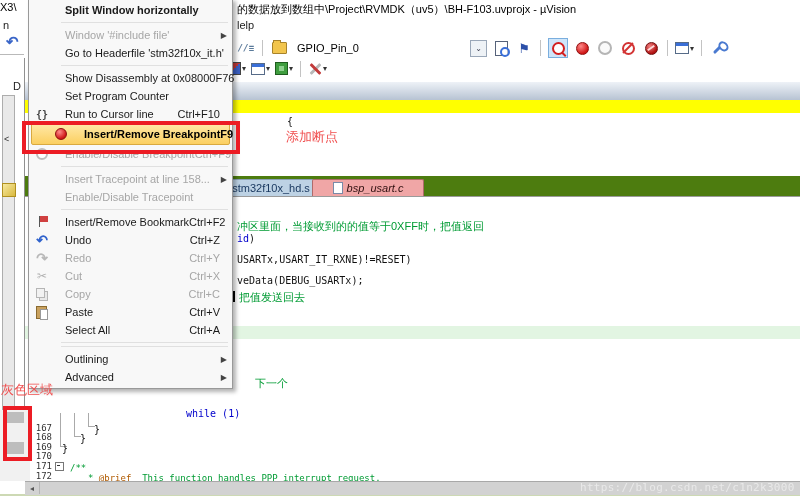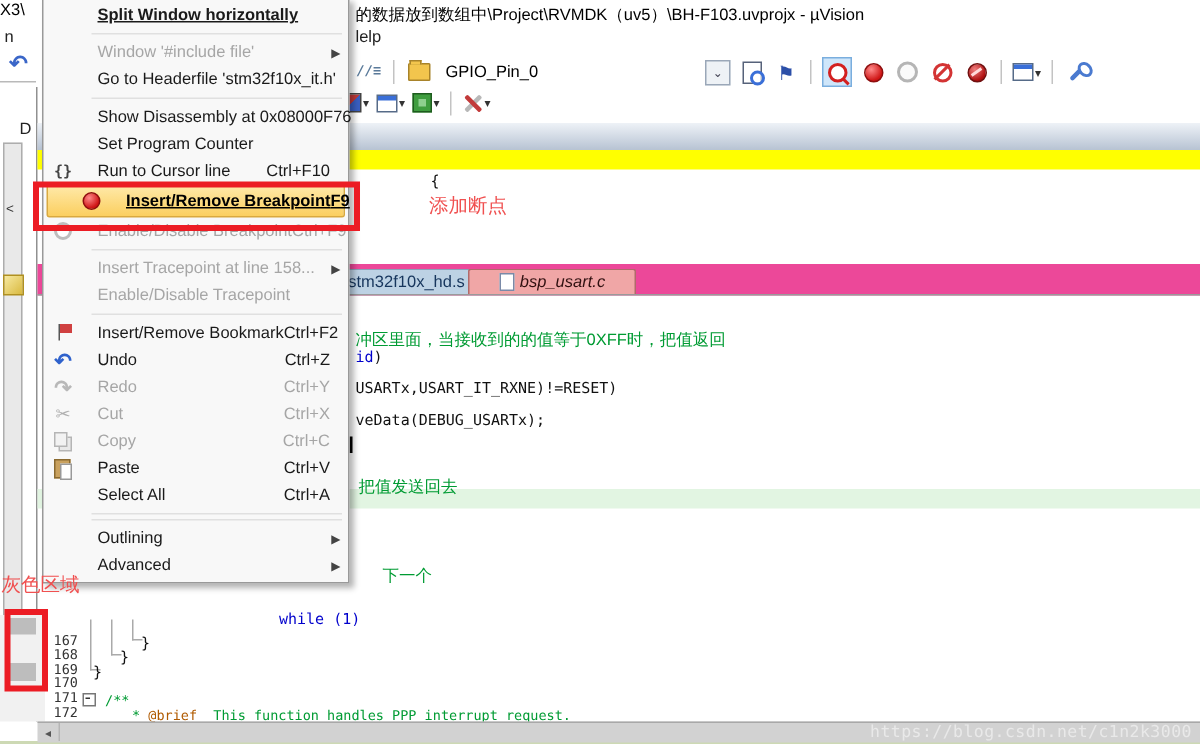--- a/index.html
+++ b/index.html
@@ -54,21 +54,21 @@
   .panel-d{top:80px;left:13px;font-size:11px;color:#222;}
   .vstrip{top:95px;left:2px;width:11px;height:323px;background:#e9e9e9;border:1px solid #adadad;}
   .vstrip-arrow{top:134px;left:4px;font-size:9px;color:#333;}
   .ybit{top:183px;left:2px;width:12px;height:12px;background:linear-gradient(135deg,#f7e9a0,#d9b93f);border:1px solid #b09020;}
   .vborder{top:58px;left:24px;width:1px;height:423px;background:#909090;}
 
   
   .pane-grad{top:82px;left:25px;right:0;height:18px;background:linear-gradient(#eef2f7,#b7c3d3);}
   .yellow-line{top:100px;left:25px;right:0;height:13px;background:#ffff00;}
   .green-line{top:326px;left:25px;right:0;height:13px;background:#e2f5e2;}
-  .tabbar{top:176px;left:25px;right:0;height:20px;background:#ec4899;border-bottom:1px solid #9a9a9a;}
+  .tabbar{top:176px;left:25px;right:0;height:20px;background:#4d7c0f;border-bottom:1px solid #9a9a9a;}
   .tab{position:absolute;top:3px;height:16px;display:flex;align-items:center;justify-content:center;
        border:1px solid #8aa0b8;border-bottom:none;border-radius:2px 2px 0 0;font-size:11px;color:#17365d;}
   .tab-inactive{left:203px;width:84px;background:#bdd2e4;}
   .tab-active{left:287px;width:110px;background:#f0a6a6;border-color:#b06a6a;color:#301010;gap:4px;font-style:italic;}
   .tab-doc{width:8px;height:10px;background:#fff;border:1px solid #7a8aa8;}
   .frag{position:absolute;white-space:pre;}
   .code{font:10px "DejaVu Sans Mono",monospace;color:#111;}
   .kw{font:10px "DejaVu Sans Mono",monospace;color:#0000cc;}
   .comment{font:11px "Liberation Sans",sans-serif;color:#009b33;}
   .comment-c{font:9px "DejaVu Sans Mono",monospace;color:#009b33;}
@@ -89,21 +89,21 @@
   .hscroll{top:481px;left:25px;right:0;height:13px;background:#d2d2d2;border-top:1px solid #a8a8a8;z-index:4;}
   .hscroll-btn{position:absolute;left:0;top:0;width:14px;height:12px;display:flex;align-items:center;justify-content:center;border-right:1px solid #b5b5b5;font-size:8px;color:#555;}
   .hscroll-btn::after{content:"◂";}
   .bottom-strip{top:494px;left:0;right:0;height:2px;background:#cdd9b4;}
   .watermark{top:481px;left:580px;font:11px "DejaVu Sans Mono",monospace;color:#e9e9e9;letter-spacing:.3px;z-index:30;white-space:nowrap;}
 
   
   #ctxmenu{position:absolute;left:28px;top:-2px;width:205px;background:#f8f8f8;border:1px solid #999;
            box-shadow:3px 3px 4px rgba(0,0,0,.3);z-index:10;padding:2px 0;box-sizing:border-box;}
   .mi{display:flex;align-items:center;height:18px;position:relative;color:#1a1a1a;font-size:11px;}
-  .mi.bold{font-weight:bold;text-decoration:underline;}
+  .mi.bold{font-weight:bold;}
   .mi.disabled{color:#a6a6a6;}
   .mi.highlighted{background:linear-gradient(#ffe9a8,#fbcf60);border:1px solid #d9a93f;border-radius:2px;
                   margin:0 2px;height:20px;color:#000;padding-left:16px;}
   .mi-icon{width:26px;height:100%;display:flex;align-items:center;justify-content:center;flex:none;position:relative;}
   .mi-label{margin-left:10px;white-space:nowrap;}
   .mi-shortcut{margin-left:auto;padding-right:12px;}
   .mi-arrow{position:absolute;right:5px;font-size:8px;color:#444;}
   .mi-arrow::after{content:"▶";}
   .mi-sep{height:1px;background:#e0e0e0;margin:3px 4px 3px 32px;}
   .ic-run::before{content:"{}";font:bold 10px "DejaVu Sans Mono",monospace;color:#444;}
@@ -225,21 +225,21 @@
       <span>bsp_usart.c</span>
     </div>
   </div>
 
   <div id="fragments">
       <div class="frag" style="left: 287px; top: 115px;"><span class="code">{</span></div>
       <div class="frag" style="left: 237px; top: 219px;"><span class="comment">冲区里面，当接收到的的值等于0XFF时，把值返回</span></div>
       <div class="frag" style="left: 237px; top: 232px;"><span class="kw">id</span><span class="code">)</span></div>
       <div class="frag" style="left: 237px; top: 253px;"><span class="code">USARTx,USART_IT_RXNE)!=RESET)</span></div>
       <div class="frag" style="left: 237px; top: 274px;"><span class="code">veData(DEBUG_USARTx);</span></div>
-      <div class="frag" style="left: 239px; top: 290px; margin-top: 27px;"><span class="comment">把值发送回去</span></div>
+      <div class="frag" style="left: 239px; top: 290px;"><span class="comment">把值发送回去</span></div>
       <div class="frag" style="left: 240px; top: 376px; margin-left: 15px;"><span class="comment">下一个</span></div>
       <div class="frag" style="left: 186px; top: 407px;"><span class="kw">while (1)</span></div>
     </div>
 
   <div class="abs gutter">
     <span class="gblock" style="top:2px;height:11px;"></span>
     <span class="gblock" style="top:32px;height:12px;"></span>
   </div>
   <div class="abs foldline" style="left:60px;top:413px;height:33px;"></div>
   <div class="abs foldline" style="left:74px;top:413px;height:23px;"></div>

